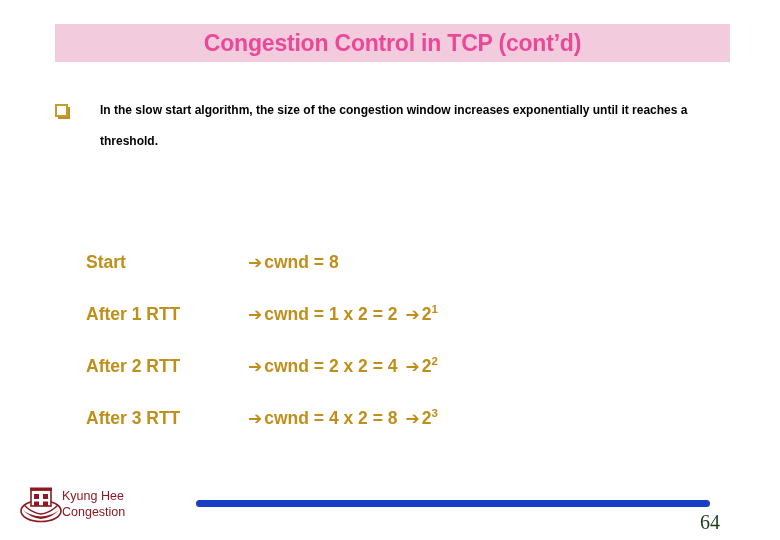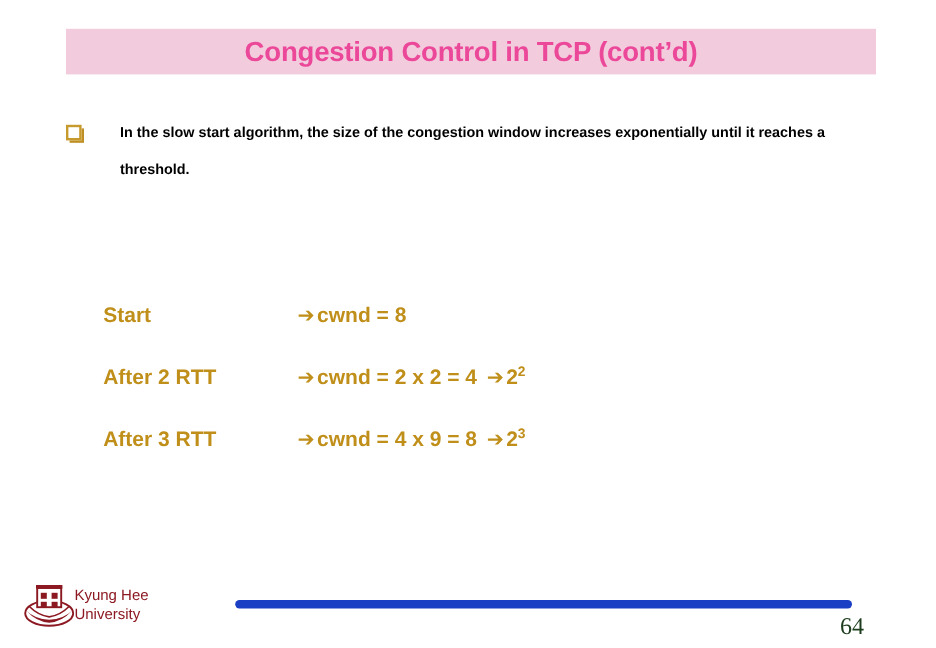--- a/index.html
+++ b/index.html
@@ -181,45 +181,51 @@
 
 <table id="steps-table">
   <tbody>
     <tr>
       <td class="col-label">Start</td>
       <td class="col-value">
         <span class="arrow-glyph">➔</span><span>cwnd = 8</span>
       </td>
     </tr>
     <tr>
+      <td class="col-label">After 1 RTT</td>
+      <td class="col-value">
+        <span class="arrow-glyph">➔</span><span>cwnd = 1 x 2 = 2</span><span class="arrow-glyph" style="padding-left:8px">➔</span><span>2</span><span class="sup">1</span>
+      </td>
+    </tr>
+    <tr>
       <td class="col-label">After 2 RTT</td>
       <td class="col-value">
         <span class="arrow-glyph">➔</span><span>cwnd = 2 x 2 = 4</span><span class="arrow-glyph" style="padding-left:8px">➔</span><span>2</span><span class="sup">2</span>
       </td>
     </tr>
     <tr>
       <td class="col-label">After 3 RTT</td>
       <td class="col-value">
-        <span class="arrow-glyph">➔</span><span>cwnd = 4 x 9 = 8</span><span class="arrow-glyph" style="padding-left:8px">➔</span><span>2</span><span class="sup">3</span>
+        <span class="arrow-glyph">➔</span><span>cwnd = 4 x 2 = 8</span><span class="arrow-glyph" style="padding-left:8px">➔</span><span>2</span><span class="sup">3</span>
       </td>
     </tr>
   </tbody>
 </table>
 
 <svg id="footer-logo" viewBox="0 0 42 40">
   <ellipse cx="21" cy="27" rx="20" ry="10.5" fill="#ffffff" stroke="#8c1922" stroke-width="1.6"></ellipse>
   <path d="M2 25 Q10 34 21 35 Q32 34 40 25 Q33 32 21 32.5 Q9 32 2 25 Z" fill="#8c1922"></path>
   <path d="M4 21 Q12 29 21 30 Q30 29 38 21" fill="none" stroke="#8c1922" stroke-width="1.4"></path>
   <rect x="11" y="6" width="20" height="16" fill="#ffffff" stroke="#8c1922" stroke-width="1.6"></rect>
   <rect x="10" y="3.5" width="22" height="3" fill="#8c1922"></rect>
   <rect x="14" y="10" width="5" height="5" fill="#8c1922"></rect>
   <rect x="23" y="10" width="5" height="5" fill="#8c1922"></rect>
   <rect x="14" y="17.5" width="5" height="4.5" fill="#8c1922"></rect>
   <rect x="23" y="17.5" width="5" height="4.5" fill="#8c1922"></rect>
 </svg>
 
 <div id="footer-univ">
   <div>Kyung Hee</div>
-  <div>University</div>
+  <div>Congestion</div>
 </div>
 
 <div id="footer-bar"></div>
 <div id="page-number">64</div>
 
 </body></html>

